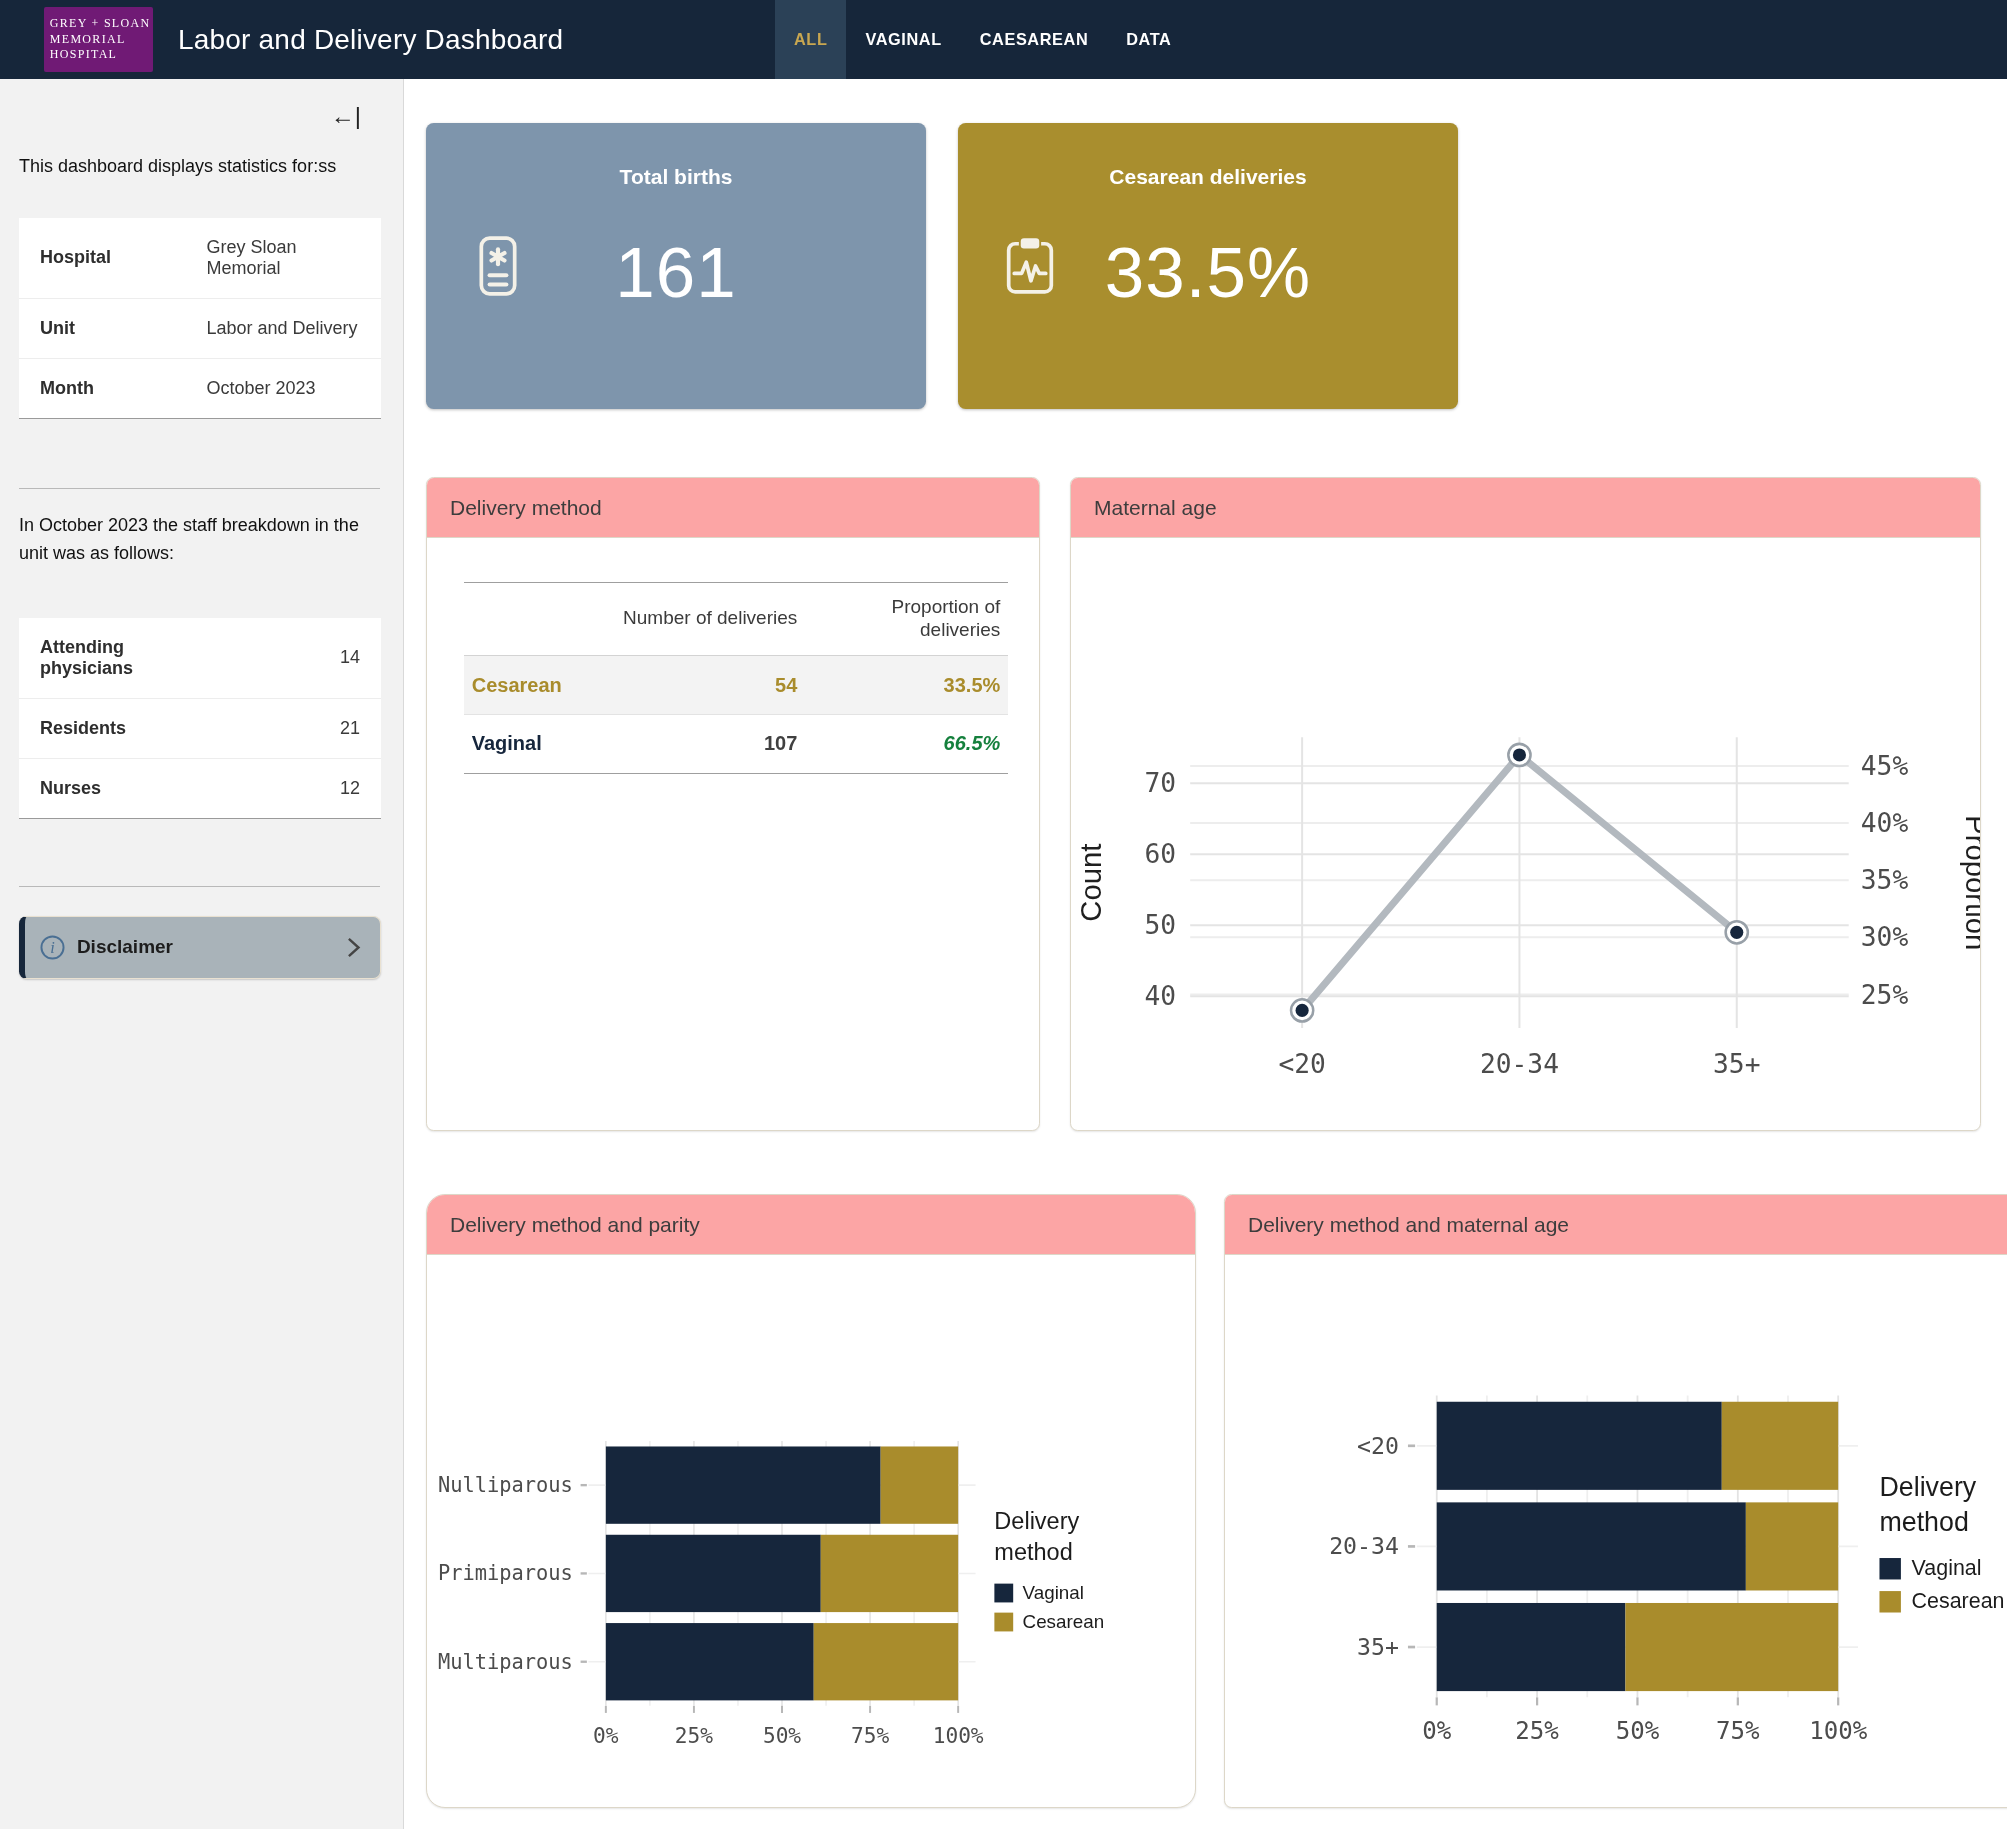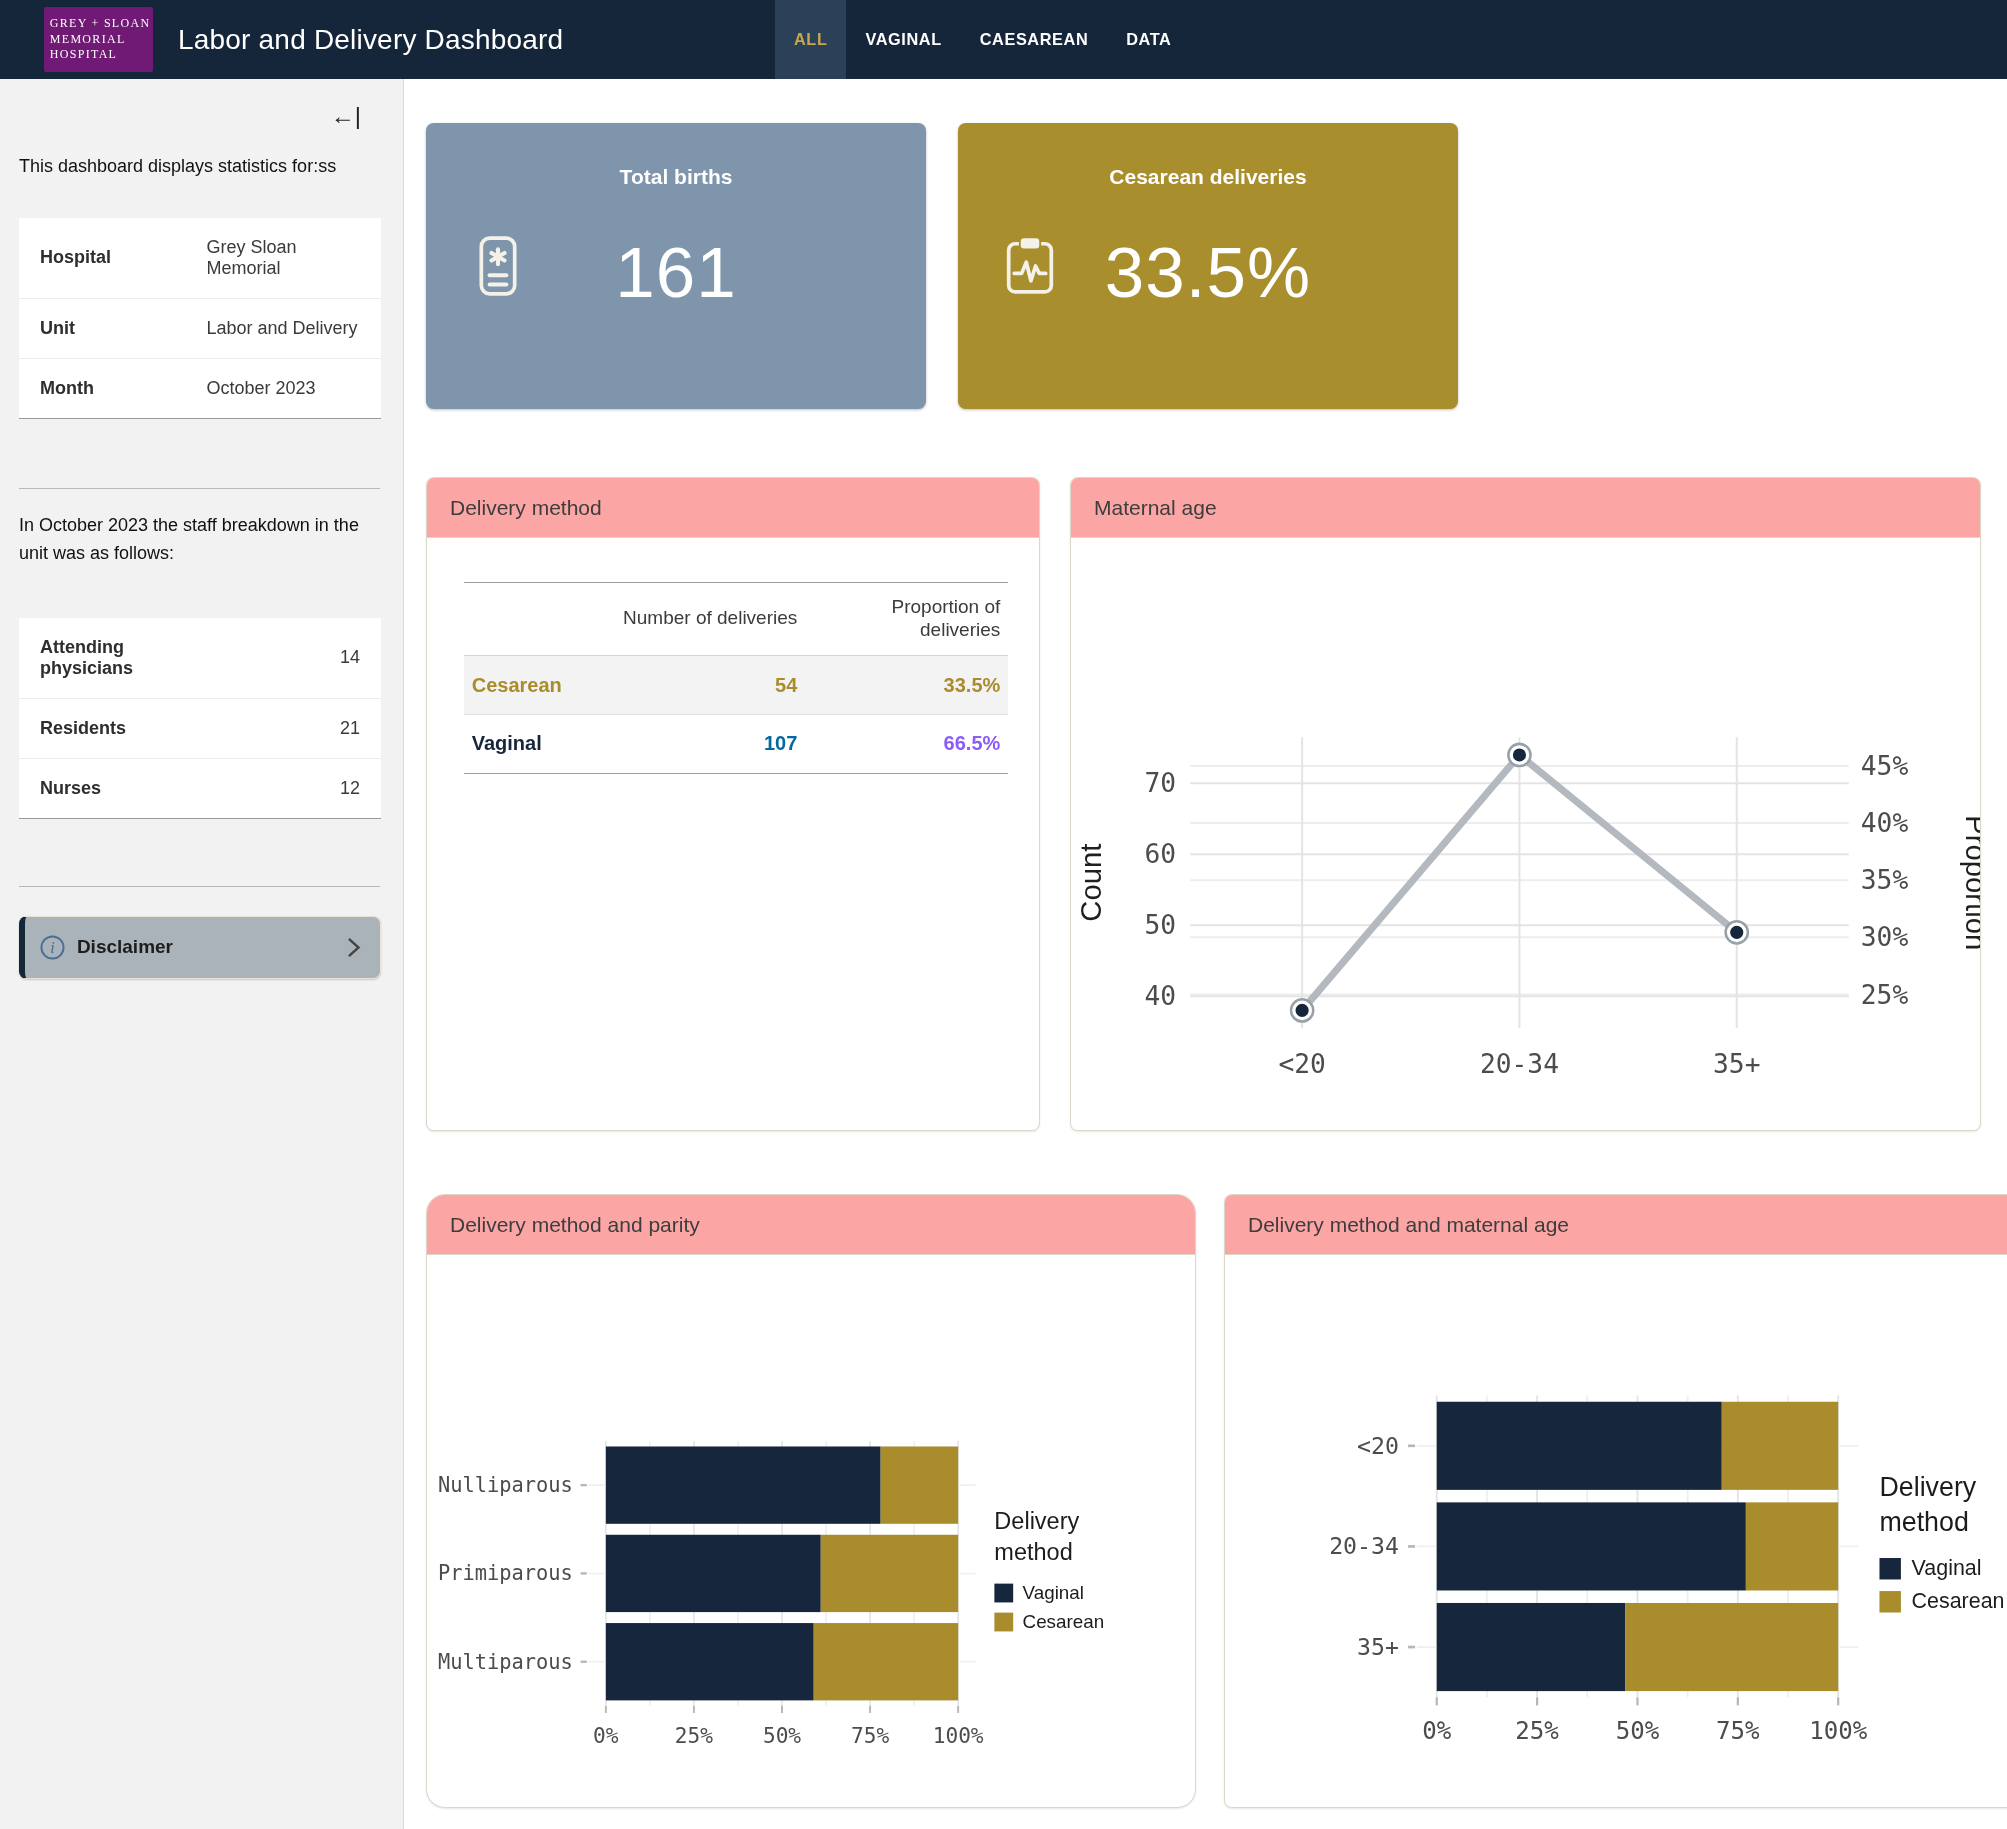--- a/index.html
+++ b/index.html
@@ -207,22 +207,22 @@
           </tr>
         </thead>
         <tbody>
           <tr>
             <td class="rowlbl" style="color: rgb(169, 140, 44);">Cesarean</td>
             <td style="color: rgb(169, 140, 44);">54</td>
             <td style="color: rgb(169, 140, 44);">33.5%</td>
           </tr>
           <tr>
             <td class="rowlbl" style="color: rgb(22, 38, 60);">Vaginal</td>
-            <td style="color: #0369a1;">107</td>
-            <td style="color: #8b5cf6;">66.5%</td>
+            <td style="color: #404040;">107</td>
+            <td style="color: #15803d; font-style: italic;">66.5%</td>
           </tr>
         </tbody>
       </table>
     </div>
   </div>
 
   <div class="card" id="card-line">
     <div class="card-header">
       <span class="ctitle">Maternal age</span>
     </div>

